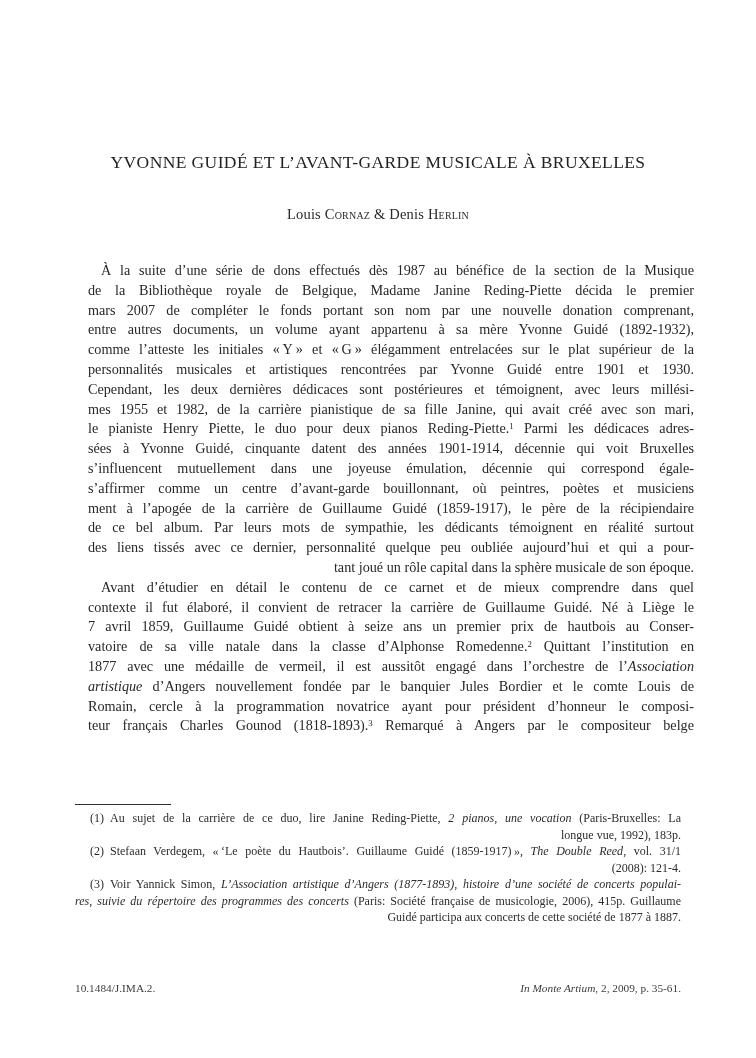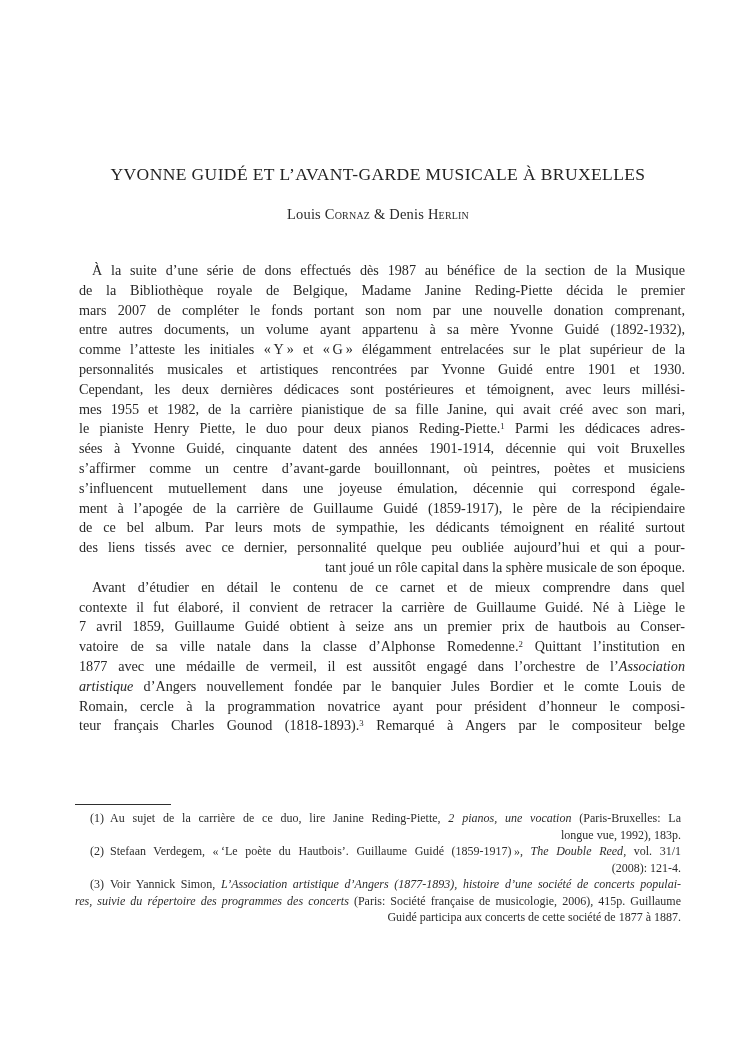--- a/index.html
+++ b/index.html
@@ -11,21 +11,21 @@
     position: relative;
     width: 756px;
     height: 1058px;
     background: #ffffff;
     font-family: "Liberation Serif", serif;
     color: #272727;
     overflow: hidden;
   }
   .title {
     position: absolute;
-    top: 164px;
+    top: 152px;
     left: 0;
     width: 100%;
     margin: 0;
     text-align: center;
     font-size: 17.5px;
     font-weight: 400;
     letter-spacing: 0.4px;
     color: #232323;
   }
   .authors {
@@ -35,21 +35,21 @@
     width: 100%;
     text-align: center;
     font-size: 14.5px;
     letter-spacing: 0.2px;
     color: #2a2a2a;
   }
   .sc { font-variant: small-caps; }
   .body-text {
     position: absolute;
     top: 261px;
-    left: 79px;
+    left: 88px;
     width: 606px;
     font-size: 14.2px;
     line-height: 19.8px;
   }
   .line {
     text-align: justify;
     text-align-last: justify;
   }
   .line.last {
     text-align: right;
@@ -104,22 +104,22 @@
         <div class="line indent"><span>À la suite d’une série de dons effectués dès 1987 au bénéfice de la section de la Musique</span></div>
         <div class="line"><span>de la Bibliothèque royale de Belgique, Madame Janine Reding-Piette décida le premier</span></div>
         <div class="line"><span>mars 2007 de compléter le fonds portant son nom par une nouvelle donation comprenant,</span></div>
         <div class="line"><span>entre autres documents, un volume ayant appartenu à sa mère Yvonne Guidé (1892-1932),</span></div>
         <div class="line"><span>comme l’atteste les initiales « Y » et « G » élégamment entrelacées sur le plat supérieur de la</span></div>
         <div class="line"><span>personnalités musicales et artistiques rencontrées par Yvonne Guidé entre 1901 et 1930.</span></div>
         <div class="line"><span>Cependant, les deux dernières dédicaces sont postérieures et témoignent, avec leurs millési-</span></div>
         <div class="line"><span>mes 1955 et 1982, de la carrière pianistique de sa fille Janine, qui avait créé avec son mari,</span></div>
         <div class="line"><span>le pianiste Henry Piette, le duo pour deux pianos Reding-Piette.</span><sup>1</sup><span> Parmi les dédicaces adres-</span></div>
         <div class="line"><span>sées à Yvonne Guidé, cinquante datent des années 1901-1914, décennie qui voit Bruxelles</span></div>
+        <div class="line"><span>s’influencent mutuellement dans une joyeuse émulation, décennie qui correspond égale-</span></div>
         <div class="line"><span>s’affirmer comme un centre d’avant-garde bouillonnant, où peintres, poètes et musiciens</span></div>
-        <div class="line"><span>s’influencent mutuellement dans une joyeuse émulation, décennie qui correspond égale-</span></div>
         <div class="line"><span>ment à l’apogée de la carrière de Guillaume Guidé (1859-1917), le père de la récipiendaire</span></div>
         <div class="line"><span>de ce bel album. Par leurs mots de sympathie, les dédicants témoignent en réalité surtout</span></div>
         <div class="line"><span>des liens tissés avec ce dernier, personnalité quelque peu oubliée aujourd’hui et qui a pour-</span></div>
         <div class="line last"><span>tant joué un rôle capital dans la sphère musicale de son époque.</span></div>
       </div>
     <div class="paragraph">
         <div class="line indent"><span>Avant d’étudier en détail le contenu de ce carnet et de mieux comprendre dans quel</span></div>
         <div class="line"><span>contexte il fut élaboré, il convient de retracer la carrière de Guillaume Guidé. Né à Liège le</span></div>
         <div class="line"><span>7 avril 1859, Guillaume Guidé obtient à seize ans un premier prix de hautbois au Conser-</span></div>
         <div class="line"><span>vatoire de sa ville natale dans la classe d’Alphonse Romedenne.</span><sup>2</sup><span> Quittant l’institution en</span></div>
@@ -141,14 +141,18 @@
         <div class="line indent"><span>(2) Stefaan Verdegem, « ‘Le poète du Hautbois’. Guillaume Guidé (1859-1917) », </span><i>The Double Reed</i><span>, vol. 31/1</span></div>
         <div class="line last"><span>(2008): 121-4.</span></div>
       </div>
     <div class="footnote">
         <div class="line indent"><span>(3) Voir Yannick Simon, </span><i>L’Association artistique d’Angers (1877-1893), histoire d’une société de concerts populai-</i></div>
         <div class="line"><i>res, suivie du répertoire des programmes des concerts</i><span> (Paris: Société française de musicologie, 2006), 415p. Guillaume</span></div>
         <div class="line last"><span>Guidé participa aux concerts de cette société de 1877 à 1887.</span></div>
       </div>
   </div>
 
+  <div class="page-footer">
+    <span class="doi">10.1484/J.IMA.2.</span>
+    <span class="citation"><i>In Monte Artium</i><span>, 2, 2009, p. 35-61.</span></span>
+  </div>
 
 </div>
 
 </body></html>

